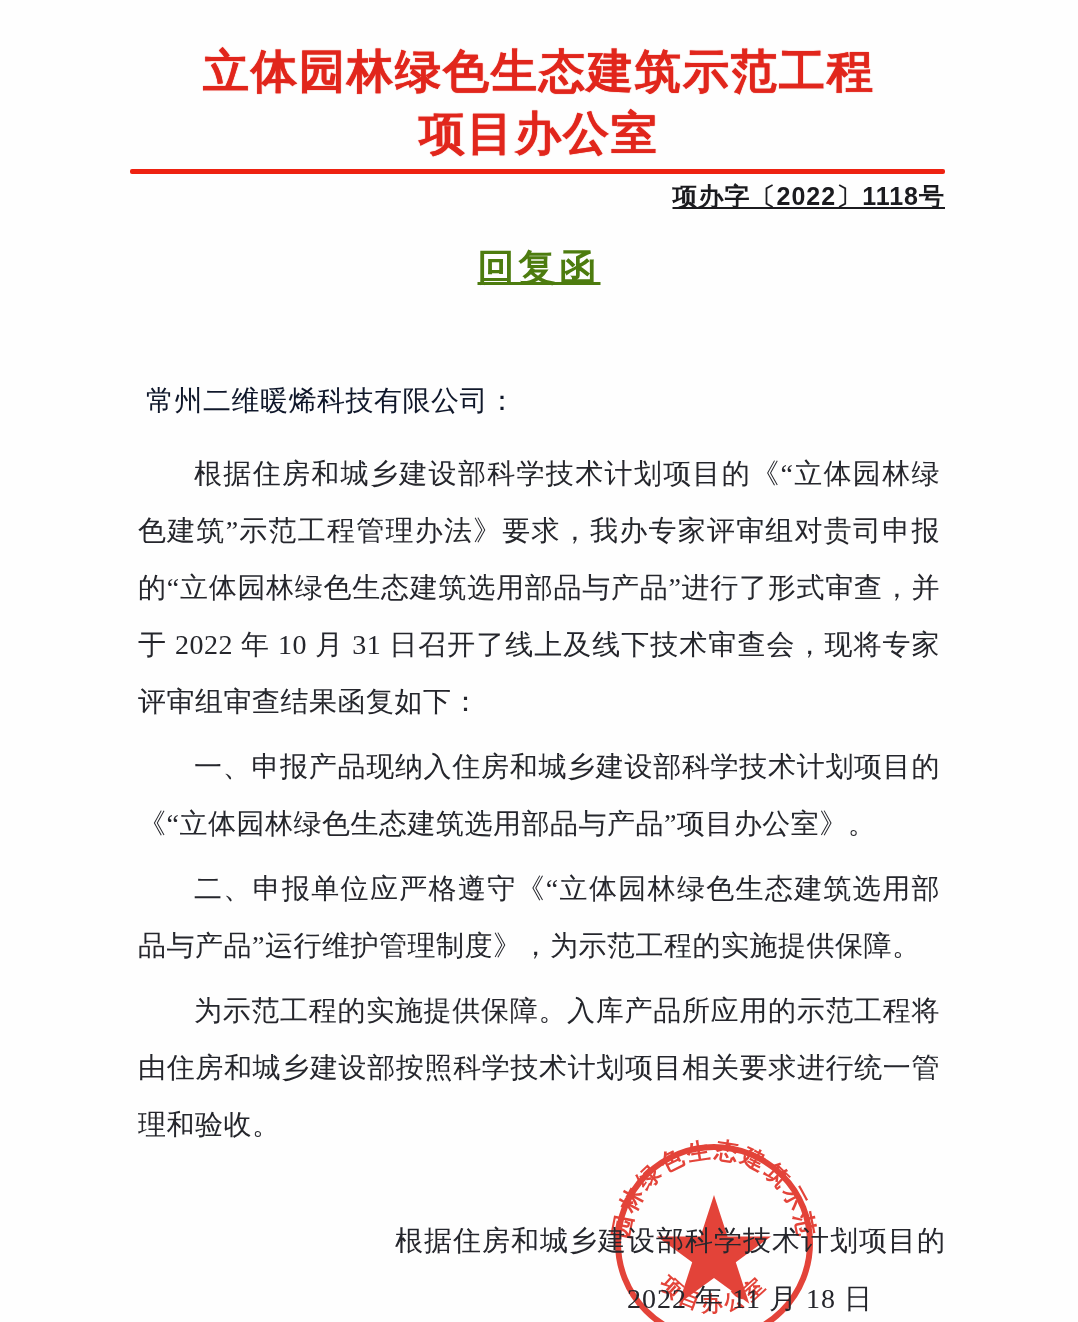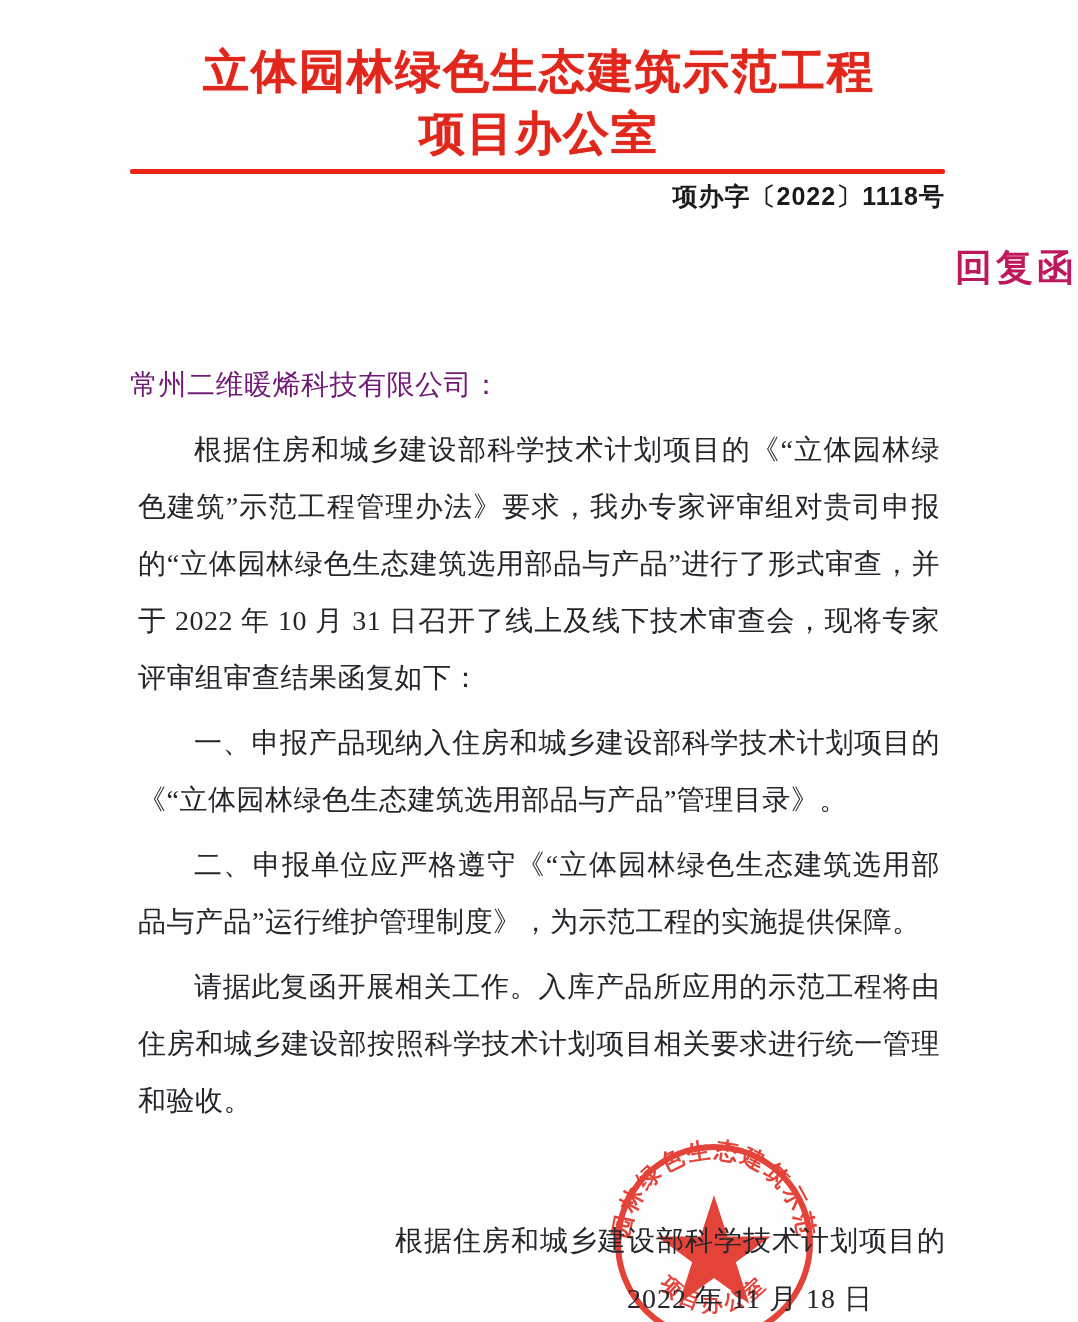--- a/index.html
+++ b/index.html
@@ -53,34 +53,36 @@
 
   .doc-number {
     position: absolute;
     top: 180px;
     right: 133px;
     font-family: "Liberation Sans", "DejaVu Sans", sans-serif;
     font-weight: bold;
     font-size: 25px;
     letter-spacing: 1px;
     color: #1b1b1f;
+    text-decoration: underline;
   }
 
   
   .doc-title {
     position: absolute;
     top: 243px;
     left: 0;
     right: 0;
-    text-align: right;
+    text-align: center;
     font-family: "Liberation Sans", "DejaVu Sans", sans-serif;
     font-weight: bold;
     font-size: 37px;
     letter-spacing: 4px;
-    color: #be185d;
+    color: #4d7c0f;
+    text-decoration: underline;
   }
 
   
   .body-block {
     position: absolute;
     top: 356px;
     left: 130px;
     width: 818px;
   }
   .para {
@@ -92,22 +94,22 @@
     color: #25262c;
     margin: 8px;
   }
   .para.indent {
     text-indent: 2em;
   }
   .salutation {
     font-size: 28px;
     line-height: 57px;
     letter-spacing: 0.5px;
-    margin: 0;
-    color: #701a75;
+    margin: 16px;
+    color: #0f172a;
   }
 
   
   .signature {
     position: absolute;
     left: 0;
     right: 132px;
     text-align: right;
   }
   .sig-org {
@@ -149,23 +151,23 @@
 
   <div class="rule"></div>
 
   <div class="doc-number">项办字〔2022〕1118号</div>
 
   <div class="doc-title">回复函</div>
 
   <div class="body-block">
     <p class="salutation">常州二维暖烯科技有限公司：</p>
     <p class="para indent">根据住房和城乡建设部科学技术计划项目的《“立体园林绿色建筑”示范工程管理办法》要求，我办专家评审组对贵司申报的“立体园林绿色生态建筑选用部品与产品”进行了形式审查，并于 2022 年 10 月 31 日召开了线上及线下技术审查会，现将专家评审组审查结果函复如下：</p>
-    <p class="para indent">一、申报产品现纳入住房和城乡建设部科学技术计划项目的《“立体园林绿色生态建筑选用部品与产品”管理目录》。</p>
+    <p class="para indent">一、申报产品现纳入住房和城乡建设部科学技术计划项目的《“立体园林绿色生态建筑选用部品与产品”项目办公室》。</p>
     <p class="para indent">二、申报单位应严格遵守《“立体园林绿色生态建筑选用部品与产品”运行维护管理制度》，为示范工程的实施提供保障。</p>
-    <p class="para indent">请据此复函开展相关工作。入库产品所应用的示范工程将由住房和城乡建设部按照科学技术计划项目相关要求进行统一管理和验收。</p>
+    <p class="para indent">为示范工程的实施提供保障。入库产品所应用的示范工程将由住房和城乡建设部按照科学技术计划项目相关要求进行统一管理和验收。</p>
   </div>
 
   <div class="seal">
     <svg viewBox="0 0 220 220" xmlns="http://www.w3.org/2000/svg">
       <defs>
         <path id="sealArcTop" d="M 25,110 A 85,85 0 0 1 195,110" fill="none"></path>
         <path id="sealArcBottom" d="M 42,110 A 68,68 0 0 0 178,110" fill="none"></path>
       </defs>
       <circle cx="110" cy="110" r="96" fill="none" stroke="#e02a1e" stroke-width="6"></circle>
       <text font-family="&quot;Liberation Sans&quot;, sans-serif" font-size="23" font-weight="bold" fill="#e02a1e" letter-spacing="3">

